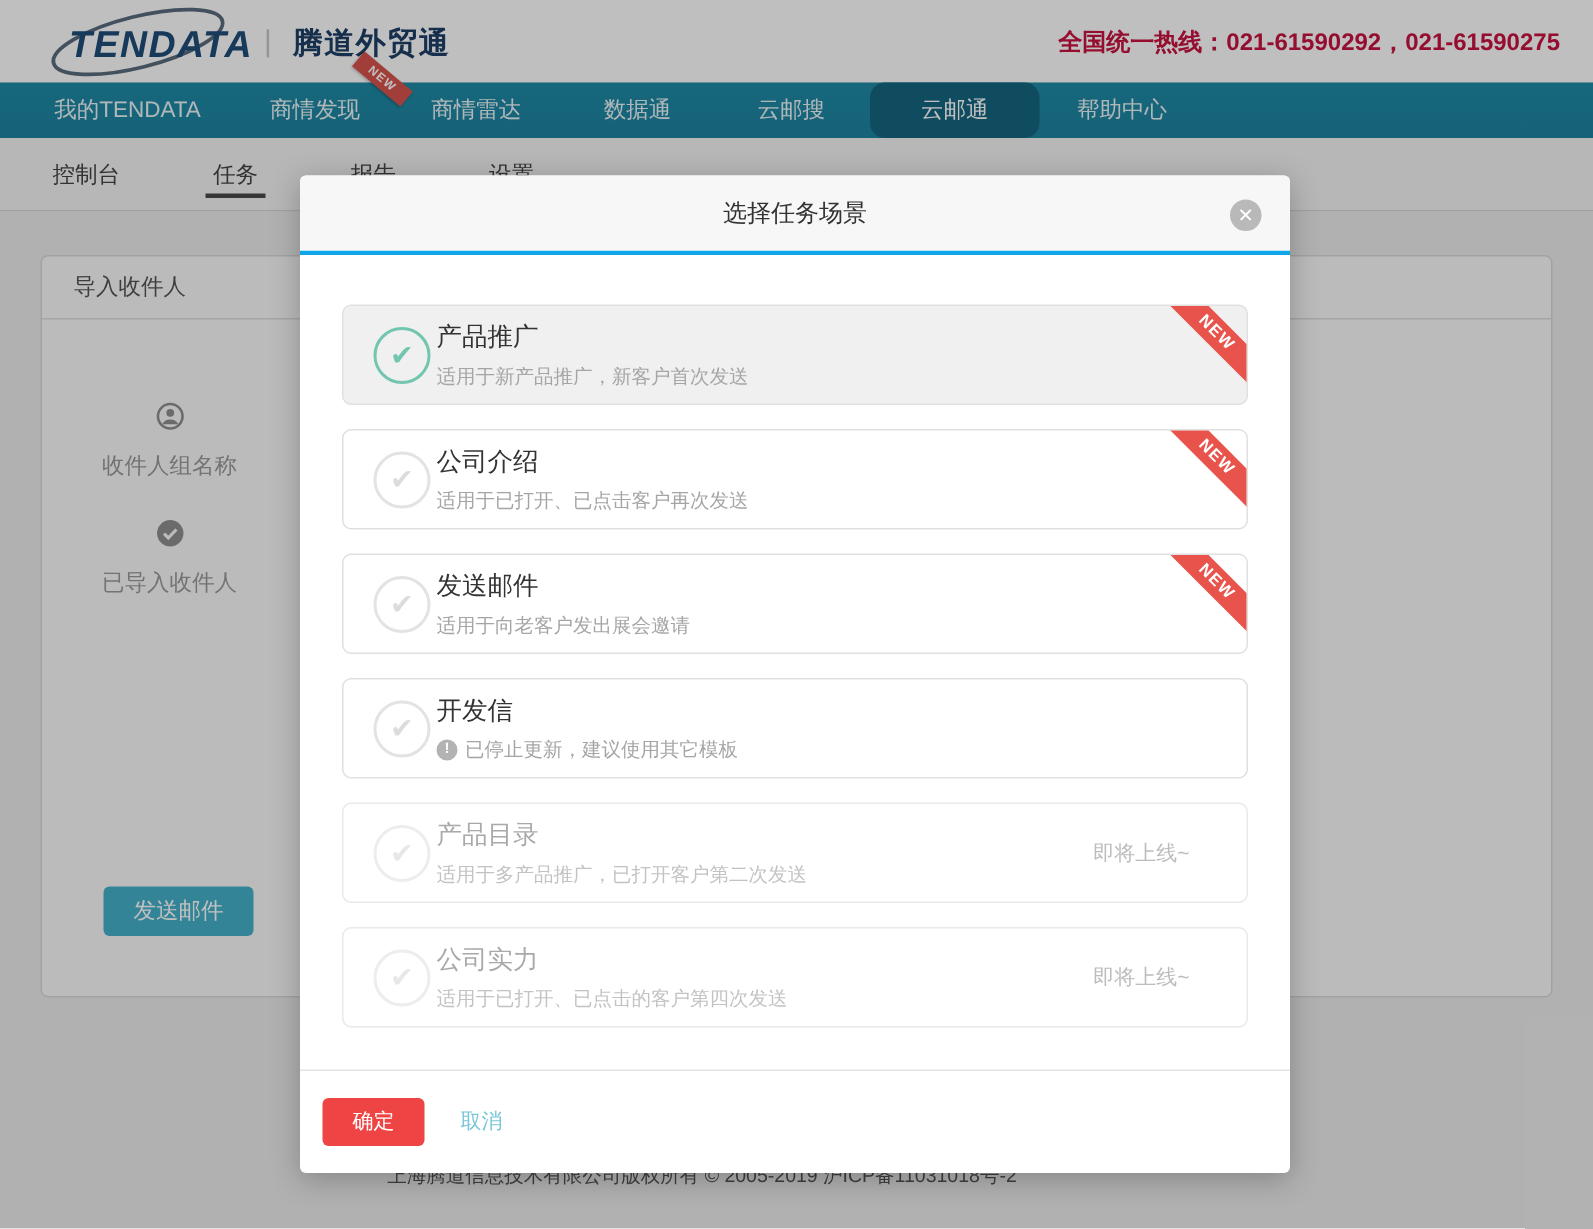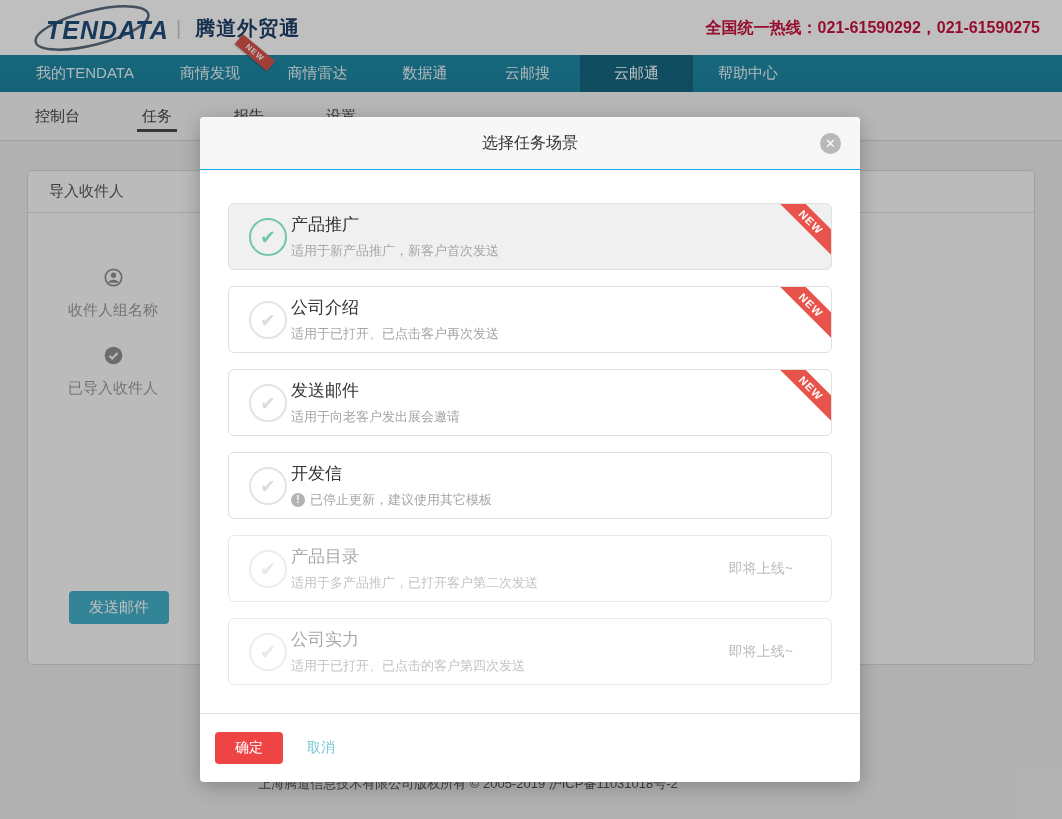--- a/index.html
+++ b/index.html
@@ -16,21 +16,21 @@
   .logo-swoosh { position:absolute; left:-6px; top:-4px; }
   .brand-sep { color:#c9c9c9; font-size:20px; margin:0 14px 0 18px; font-weight:300; }
   .brand-name { font-size:20px; color:#1d3f66; font-weight:bold; letter-spacing:1px; }
   .hotline { position:absolute; right:22px; top:18px; font-size:16px; font-weight:bold; color:#c7123f; }
 
   
   .main-nav { position:absolute; left:0; top:55px; width:1062px; height:37px; background:linear-gradient(#1f8aa7,#1d84a0); display:flex; align-items:stretch; padding-left:10px; }
   .nav-item { position:relative; display:flex; align-items:center; justify-content:center; color:#eaf4f7; font-size:15px; cursor:pointer; }
   .nav-item.n1{width:150px;} .nav-item.n2{width:100px;} .nav-item.n3{width:115px;}
   .nav-item.n4{width:100px;} .nav-item.n5{width:105px;} .nav-item.n6{width:113px;} .nav-item.n7{width:110px;}
-  .nav-item.active { background:#15667f; color:#ffffff; }
+  .nav-item.active { background:#15667f; color:#ffffff;border-radius:10px; }
   .nav-new-ribbon { position:absolute; top:-9px; right:-16px; transform:rotate(40deg); background:#d9534e; color:#fff; font-size:8px; font-weight:bold; padding:2px 10px; letter-spacing:1px; box-shadow:0 1px 2px rgba(0,0,0,.25); }
 
   
   .sub-nav { position:absolute; left:0; top:92px; width:1062px; height:49px; background:#f4f4f4; border-bottom:1px solid #d6d6d6; display:flex; align-items:center; padding-left:35px; }
   .sub-tab { position:relative; margin-right:62px; font-size:15px; color:#444; height:49px; display:flex; align-items:center; cursor:pointer; }
   .sub-tab.active::after { content:""; position:absolute; left:50%; transform:translateX(-50%); bottom:9px; width:40px; height:3px; background:#4a4a4a; }
 
   
   .content { position:absolute; left:0; top:141px; width:1062px; height:678px; background:#ededed; }
   .panel { position:absolute; left:27px; top:29px; width:1008px; height:495px; background:#fafafa; border:1px solid #d9d9d9; border-radius:5px; }
@@ -41,21 +41,21 @@
   .send-btn { position:absolute; left:41px; top:420px; width:100px; height:33px; background:#44b1c9; color:#fff; font-size:15px; border:none; border-radius:4px; cursor:pointer; }
 
   
   .page-footer { position:absolute; left:0; top:634px; width:936px; text-align:center; font-size:13px; color:#555; }
 
   
   .overlay { position:absolute; inset:0; background:rgba(0,0,0,0.25); z-index:10; }
 
   
   .modal { position:absolute; left:200px; top:117px; width:660px; height:665px; background:#ffffff; border-radius:4px; z-index:20; box-shadow:0 4px 20px rgba(0,0,0,.25); display:flex; flex-direction:column; }
-  .modal-header { position:relative; height:53px; background:#f7f7f7; border-bottom:1px solid #0ea5e9; border-radius:4px 4px 0 0; display:flex; align-items:center; justify-content:center; }
+  .modal-header { position:relative; height:53px; background:#f7f7f7; border-bottom:3px solid #0ea5e9; border-radius:4px 4px 0 0; display:flex; align-items:center; justify-content:center; }
   .modal-title { font-size:16px; color:#333; }
   .modal-close { position:absolute; right:19px; top:16px; width:21px; height:21px; border-radius:50%; background:#b9b9b9; color:#ffffff; font-size:13px; font-weight:bold; line-height:21px; text-align:center; cursor:pointer; }
   .modal-body { flex:0 0 543px; padding:33px 28px 0 28px; }
 
   .card { position:relative; height:67px; border:1px solid #e0e0e0; border-radius:6px; background:#fff; margin-bottom:16px; overflow:hidden; cursor:pointer; }
   .card.sel { background:#f0f0f0; }
   .card.dis { border-color:#e9e9e9; cursor:default; }
   .card-check { position:absolute; left:20px; top:14px; width:38px; height:38px; border:2px solid #e3e3e3; border-radius:50%; color:#dcdcdc; font-size:19px; font-weight:bold; display:flex; align-items:center; justify-content:center; background:transparent; }
   .card.sel .card-check { border-color:#72c5ae; color:#72c5ae; }
   .card.dis .card-check { border-color:#ededed; color:#e7e7e7; }

